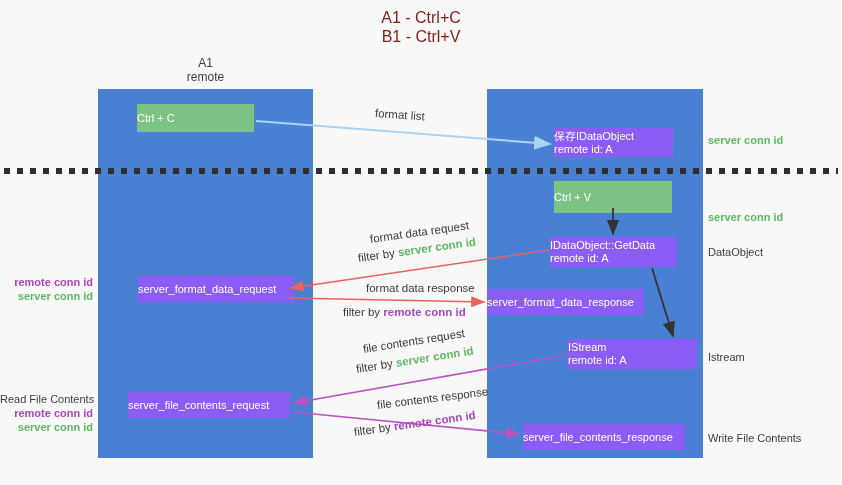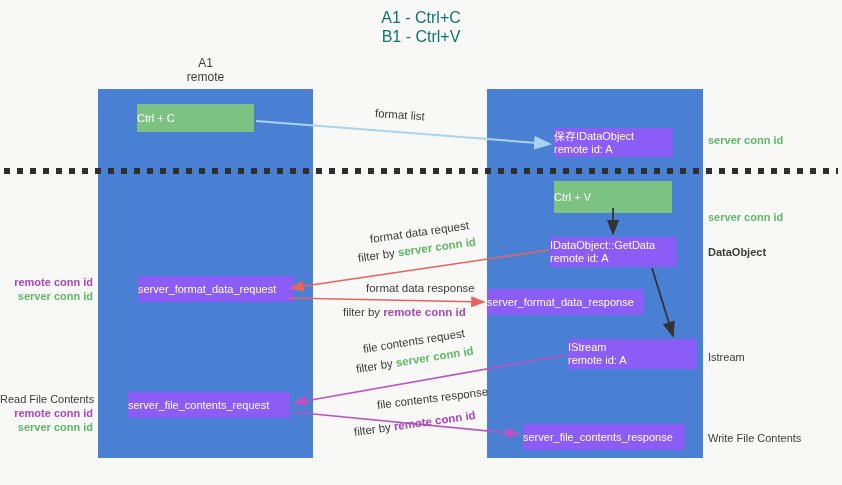--- a/index.html
+++ b/index.html
@@ -2,21 +2,21 @@
 <html><head>
 <meta charset="utf-8">
 <style>
   html,body { margin:0; padding:0; background:#f8f8f7; }
   .canvas {
     position:relative; width:842px; height:485px; overflow:hidden;
     background:#f8f8f7; font-family:"Liberation Sans", sans-serif; color:#3c3c3c;
   }
   
   .title { position:absolute; top:8px; left:0; width:842px; text-align:center;
-           font-size:16px; line-height:19px; color:#0f766e; }
+           font-size:16px; line-height:19px; color:#7f1d1d; }
   
   .col-header { position:absolute; top:56px; text-align:center; font-size:12px;
                 line-height:14px; color:#3c3c3c; }
   .col-header.a1 { left:98px; width:215px; }
   .col-header.b1 { left:487px; width:216px; }
   
   .lifeline { position:absolute; top:89px; height:369px; background:#4a80d4; z-index:1; }
   .lifeline.a1 { left:98px; width:215px; }
   .lifeline.b1 { left:487px; width:216px; }
   
@@ -54,21 +54,21 @@
   .l-fcres   { left:377px; top:399px; transform:rotate(-7deg); }
   .l-filter4 { left:354px; top:426px; transform:rotate(-8deg); }
   
   .side { position:absolute; z-index:5; font-size:11px; white-space:nowrap; }
   .side.left  { left:0; width:93px; text-align:right; }
   .side.right { left:708px; text-align:left; }
   .sl-remote1 { top:276px; } .sl-server1 { top:290px; }
   .sl-read    { top:393px; width:95px; }
   .sl-remote2 { top:407px; } .sl-server2 { top:421px; }
   .sr-server-top { top:134px; } .sr-server-mid { top:211px; }
-  .sr-dataobject { top:246px;font-weight:bold; } .sr-istream { top:351px; }
+  .sr-dataobject { top:246px; } .sr-istream { top:351px; }
   .sr-write { top:432px; }
 </style>
 </head>
 <body>
 
 <div class="canvas">
 
   <div class="title">
     <div>A1 - Ctrl+C</div>
     <div>B1 - Ctrl+V</div>

